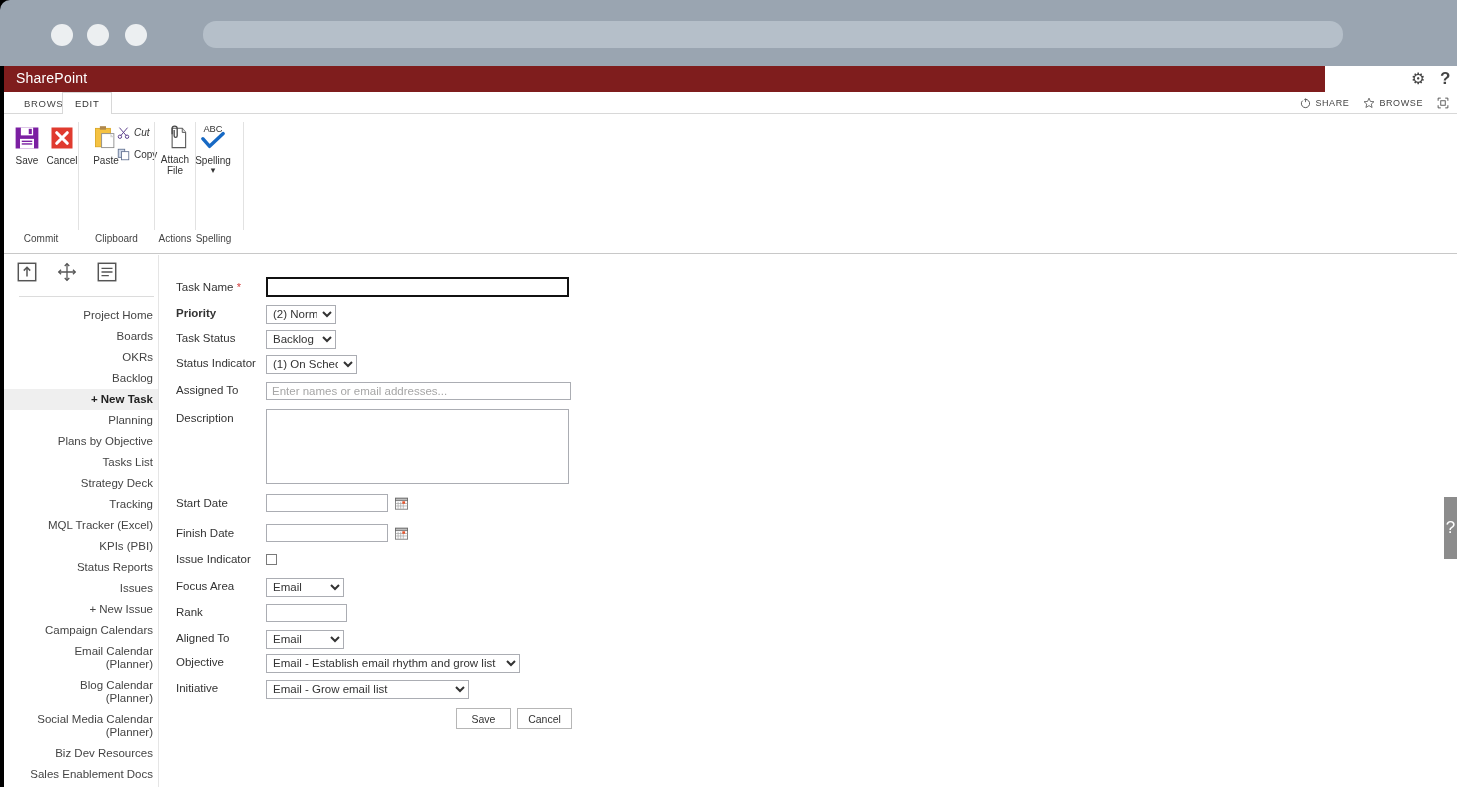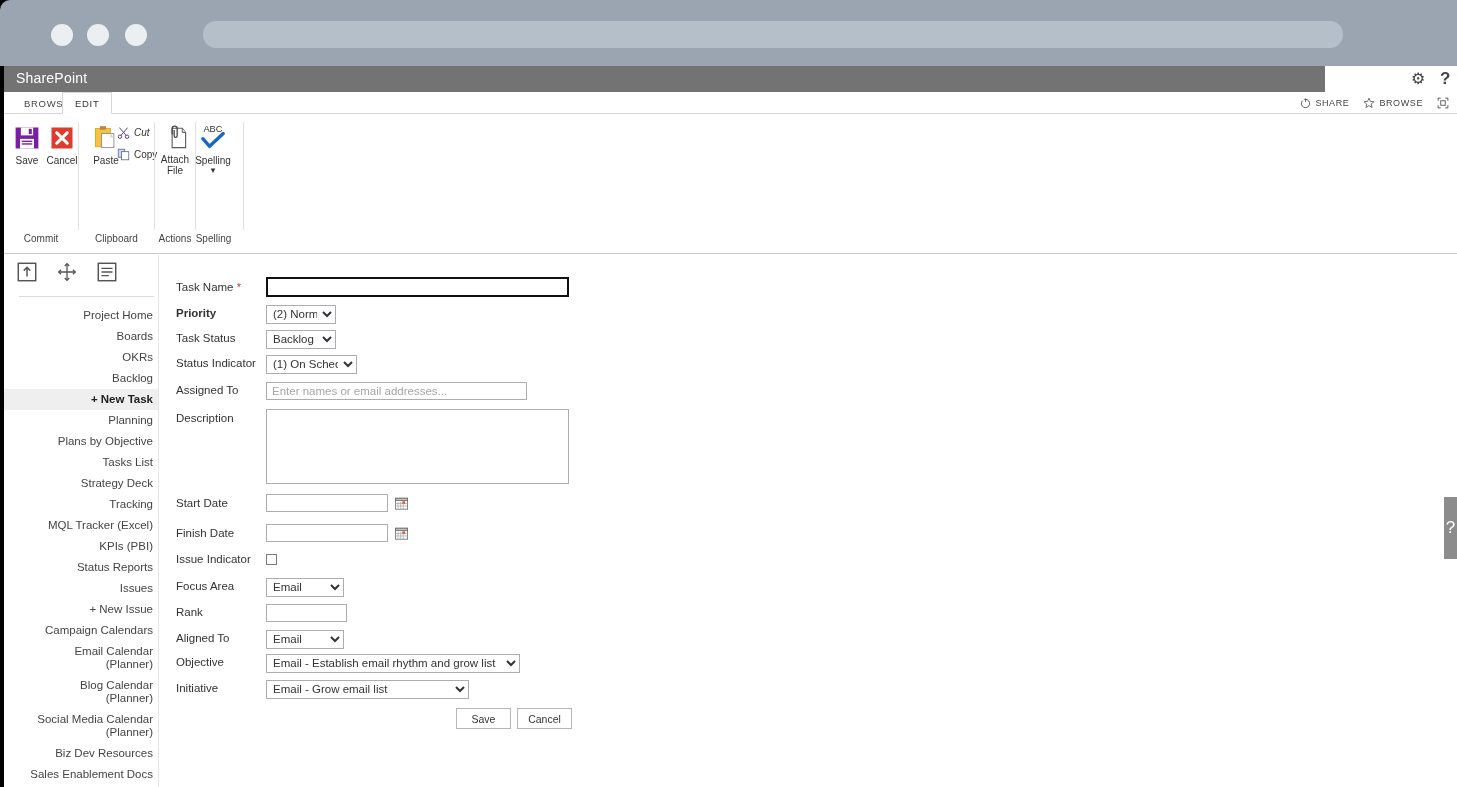--- a/index.html
+++ b/index.html
@@ -24,21 +24,21 @@
 
   
   .page {
     position:absolute; left:4px; top:66px; width:1453px; height:721px;
     background:#ffffff; overflow:hidden;
   }
 
   
   .suitebar {
     position:absolute; left:0; top:0; width:1321px; height:26px;
-    background:#737373;
+    background:#7f1d1d;
   }
   .suitebar .brand {
     position:absolute; left:12px; top:4px;
     color:#ffffff; font-size:14px; letter-spacing:.2px;
   }
   .suitebar-right {
     position:absolute; left:1321px; top:0; right:0; height:26px; background:#ffffff;
   }
   .sb-icon { position:absolute; top:3px; color:#444; font-size:15px; line-height:20px; cursor:pointer; }
   .sb-gear { left:86px; font-size:16px; }
@@ -341,21 +341,21 @@
           <span class="fctl" style="top:0;">
             <select class="sel" style="width:91px;">
               <option>(1) On Schedule</option>
             </select>
           </span>
         </div>
 
         <div class="frow" style="top:126px;">
           <span class="flabel" style="top:3px;">Assigned To</span>
           <span class="fctl" style="top:0;">
-            <input class="txt" style="width: 261px; height: 18px;" type="text" placeholder="Enter names or email addresses...">
+            <input class="txt" style="width: 305px; height: 18px;" type="text" placeholder="Enter names or email addresses...">
           </span>
         </div>
 
         <div class="frow" style="top:154px;">
           <span class="flabel" style="top:3px;">Description</span>
           <span class="fctl" style="top:0;">
             <textarea class="txt" style="width: 303px; height: 75px; resize: none;"></textarea>
           </span>
         </div>
 

